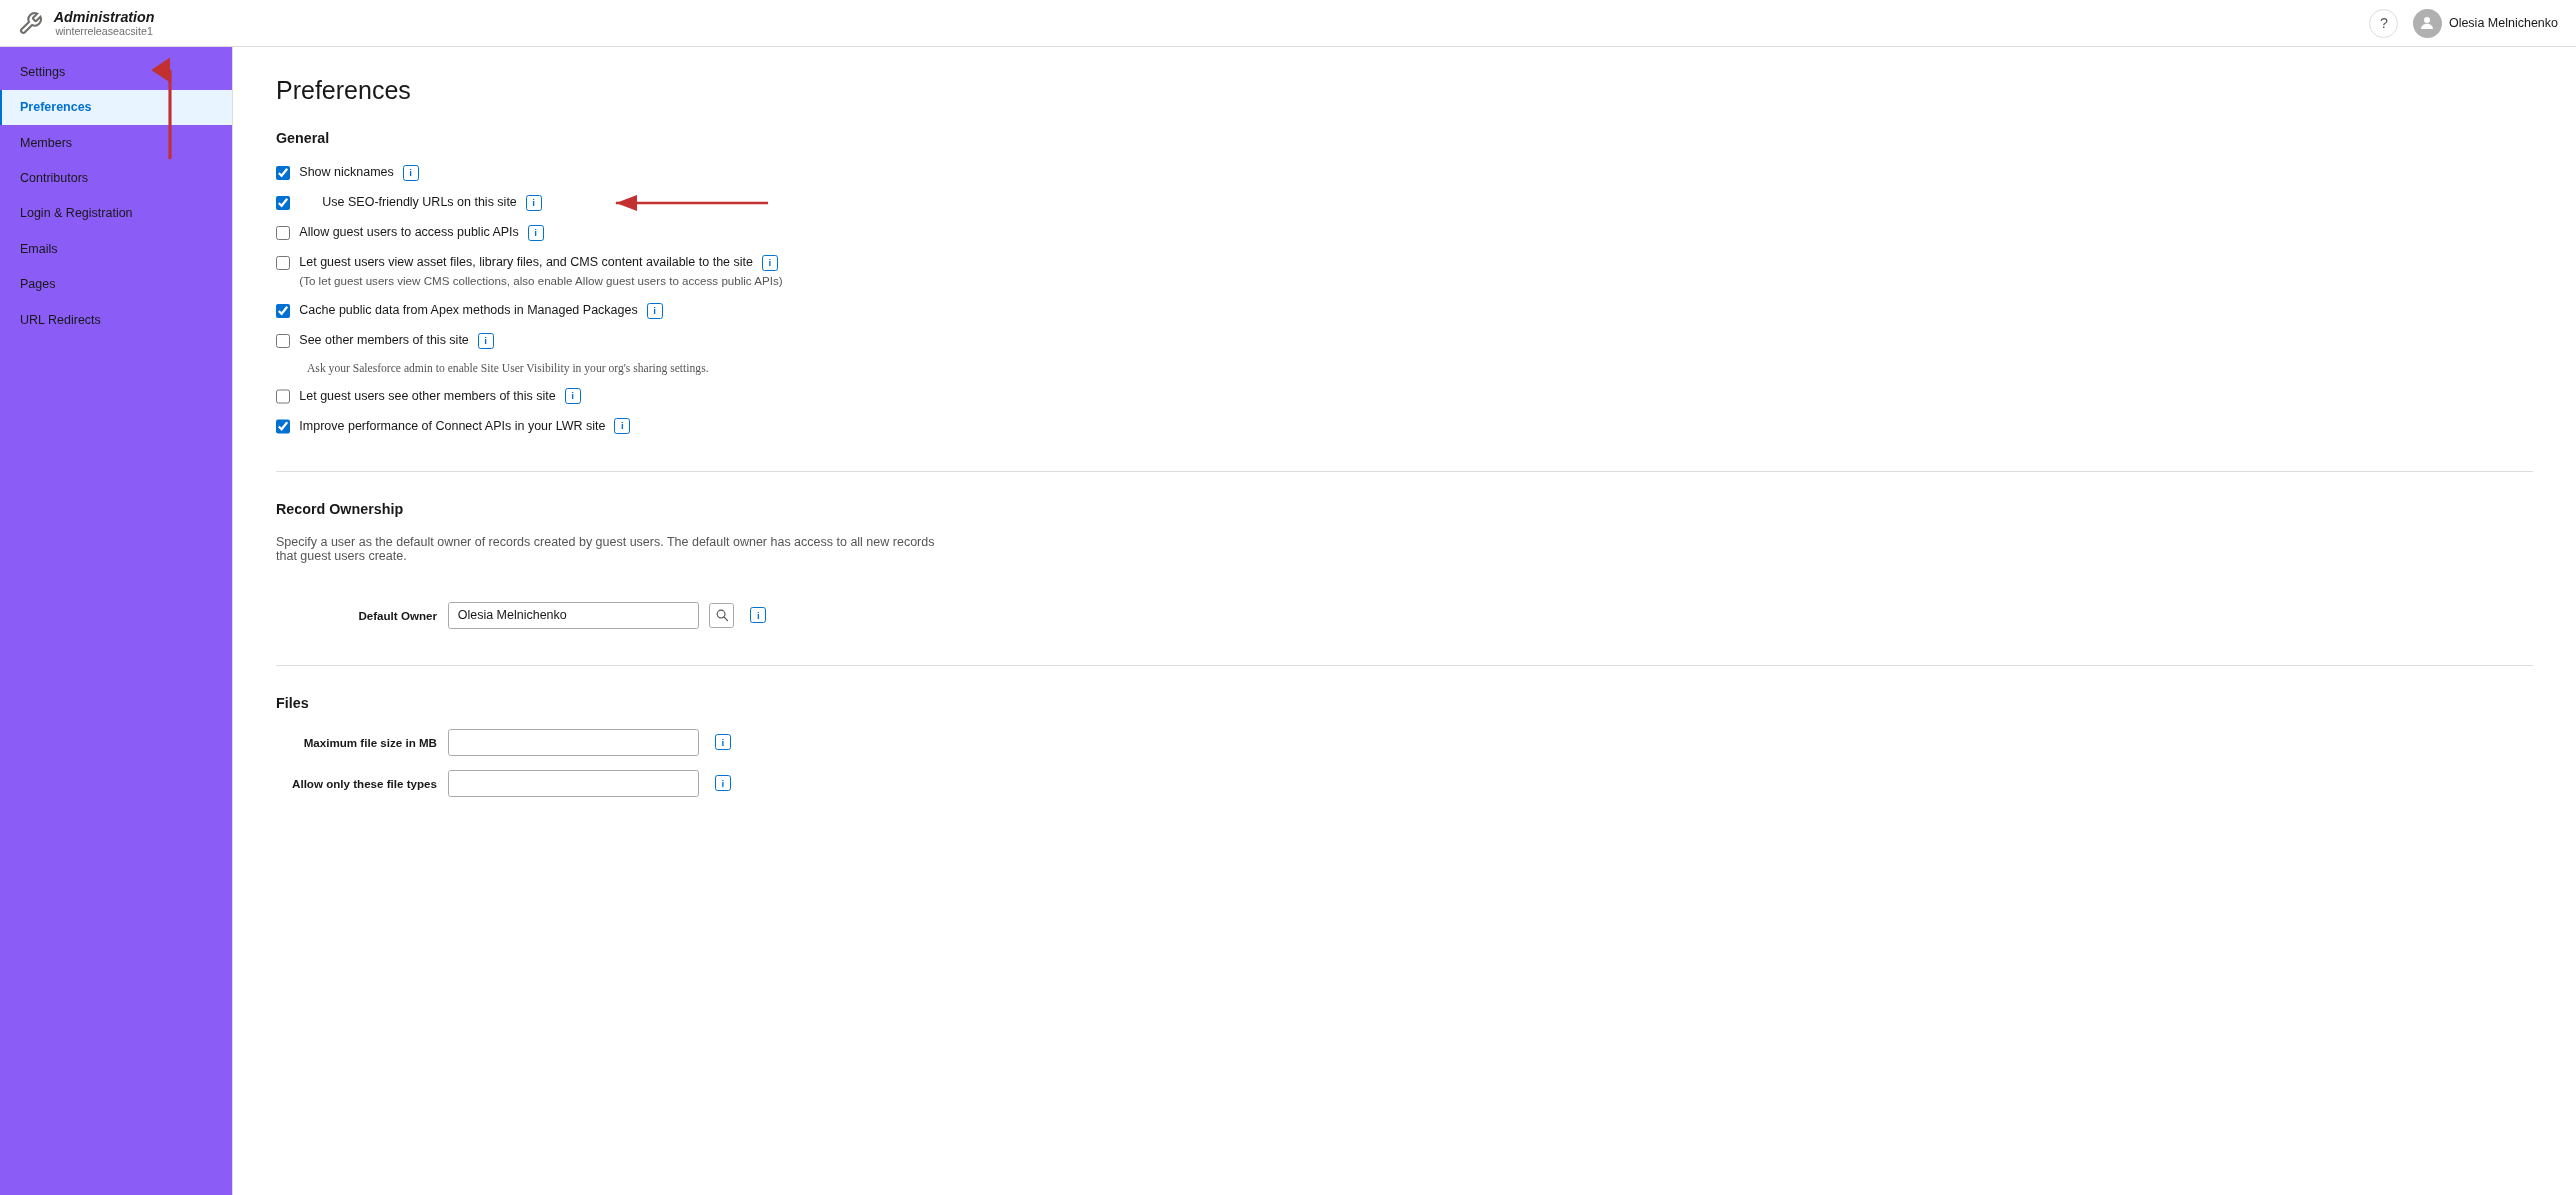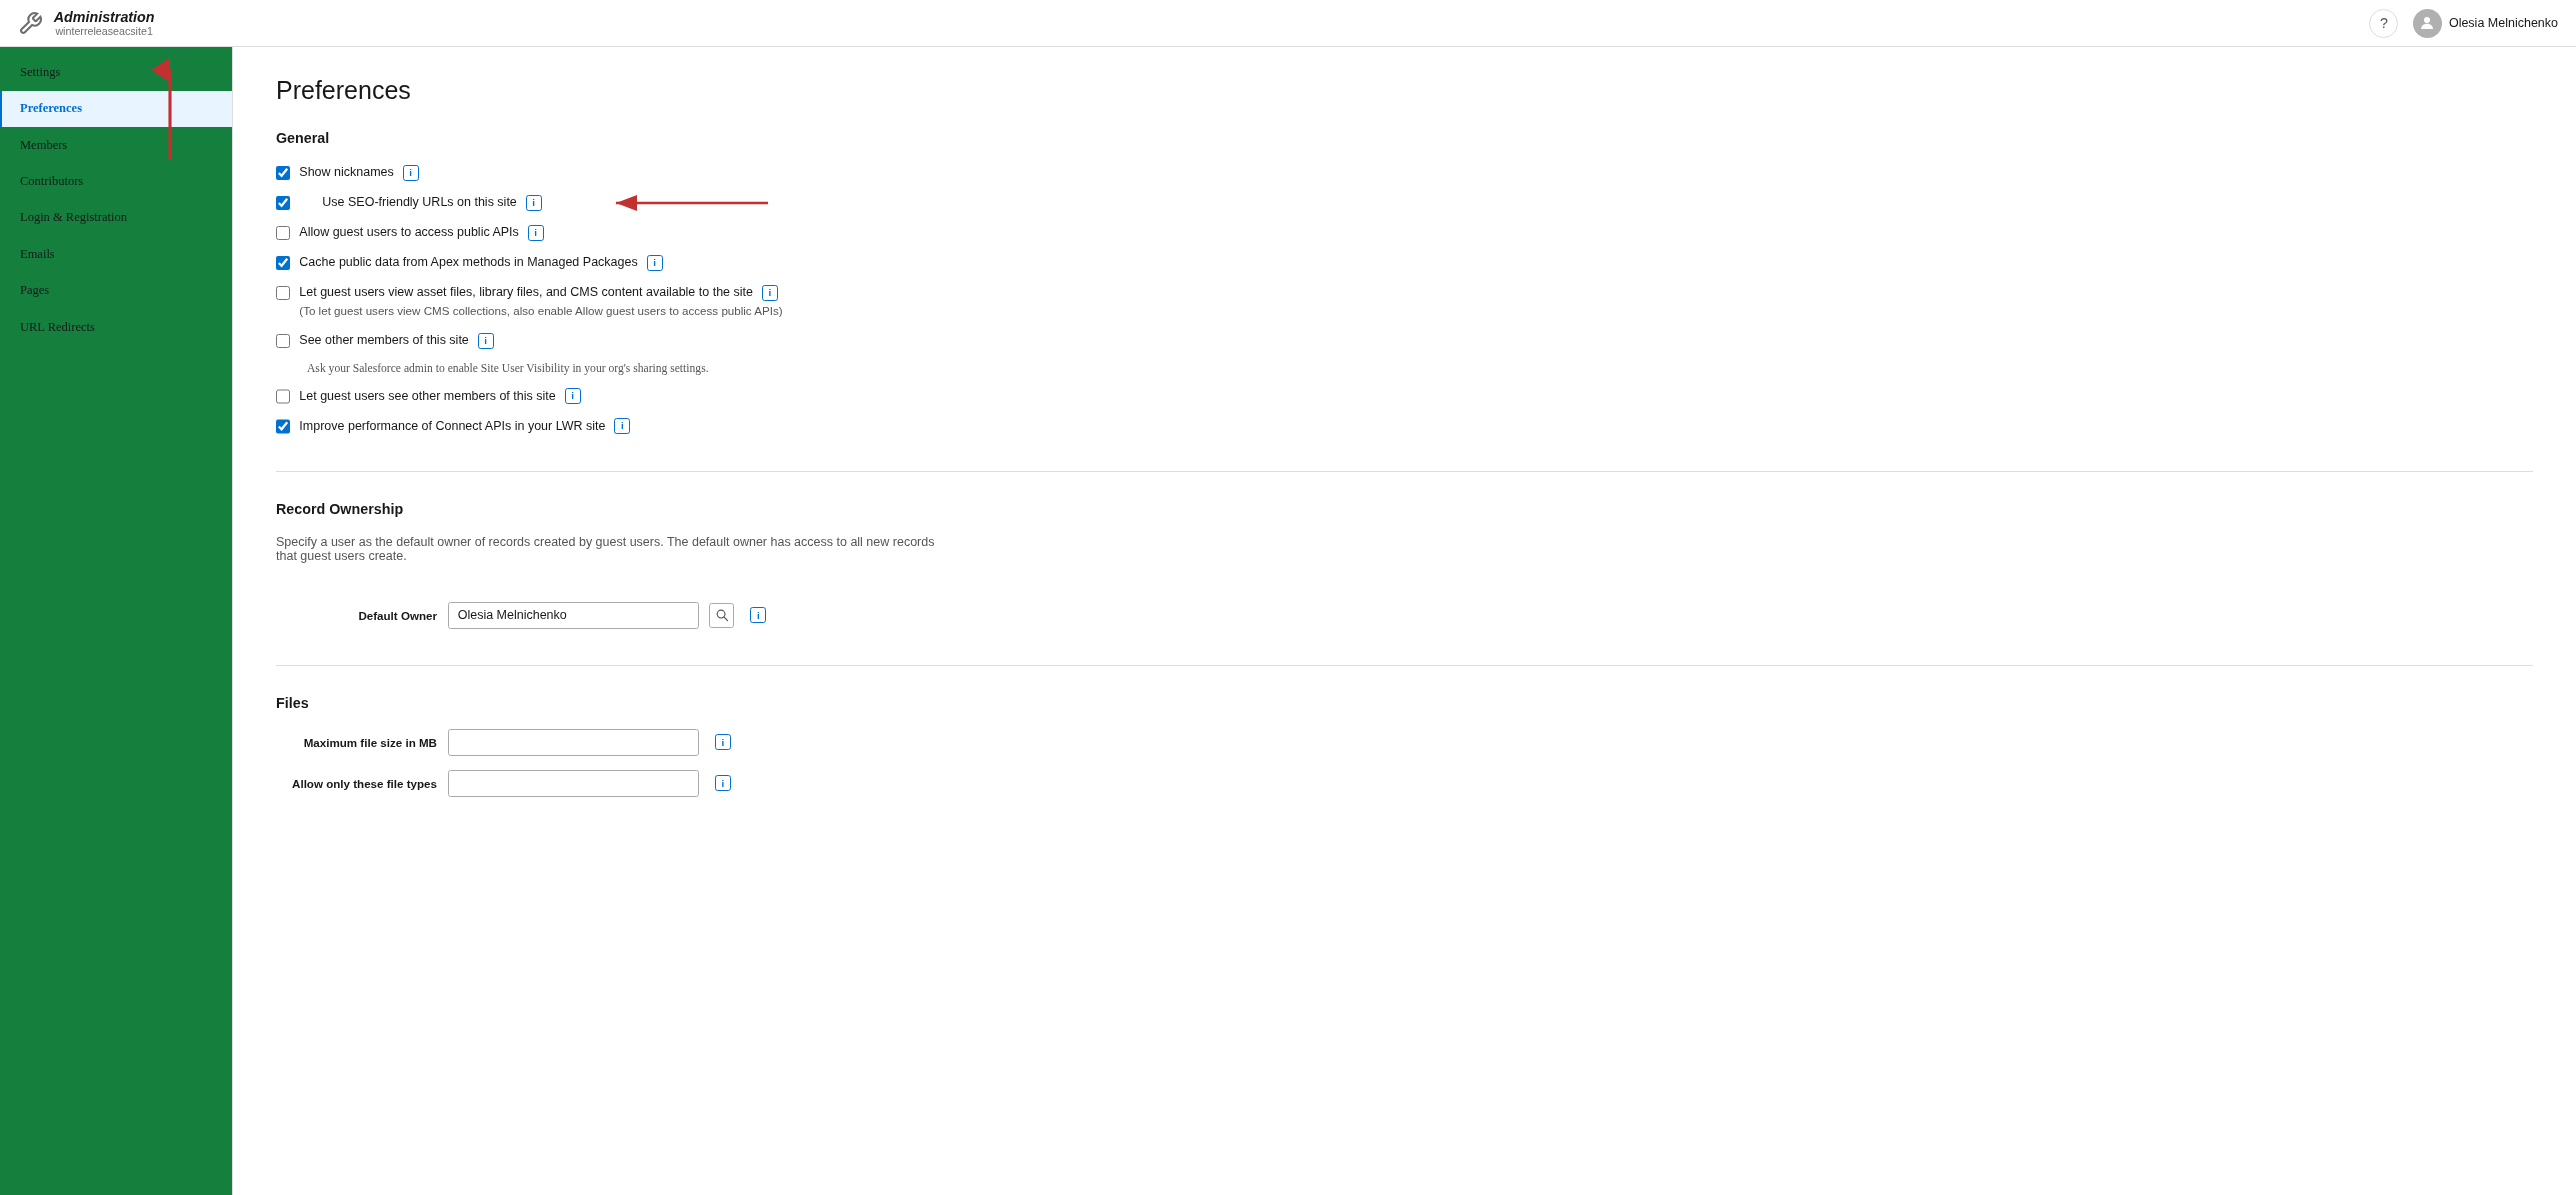--- a/index.html
+++ b/index.html
@@ -30,22 +30,22 @@
       width: 29px; height: 29px; border-radius: 50%; background: #b0b0b0;
       display: flex; align-items: center; justify-content: center;
       color: #fff; font-size: 12.5px; font-weight: bold;
     }
 
     
     .layout { display: flex; flex: 1; overflow: hidden; }
 
     
     .sidebar {
-      width: 233px; border-right: 0.9px solid #ddd; background: #15803d;
-      flex-shrink: 0; overflow-y: auto; padding-top: 7.2px; font-family: Liberation Serif, serif;
+      width: 233px; border-right: 0.9px solid #ddd; background: #8b5cf6;
+      flex-shrink: 0; overflow-y: auto; padding-top: 7.2px;
     }
     .sidebar-item {
       display: flex; align-items: center; padding: 10.7px 18px;
       cursor: pointer; font-size: 12.5px; color: #181818;
       border-left: 2.7px solid transparent;
     }
     .sidebar-item.active {
       background: #e8f4ff; border-left: 2.7px solid #0070d2;
       font-weight: 600; color: #0070d2;
     }
@@ -187,33 +187,33 @@
 
       <div class="checkbox-row">
         <input type="checkbox" id="guest-api" style="">
         <label for="guest-api" class="checkbox-label">
           Allow guest users to access public APIs
           <span class="info-icon">i</span>
         </label>
       </div>
 
       <div class="checkbox-row">
+        <input type="checkbox" id="guest-assets" style="">
+        <label for="guest-assets" class="checkbox-label">
+          Let guest users view asset files, library files, and CMS content available to the site
+          <span class="info-icon">i</span>
+          <span class="checkbox-sublabel">(To let guest users view CMS collections, also enable Allow guest users to access public APIs)</span>
+        </label>
+      </div>
+
+      <div class="checkbox-row">
         <input type="checkbox" id="cache-apex" checked="" style="">
         <label for="cache-apex" class="checkbox-label">
           Cache public data from Apex methods in Managed Packages
           <span class="info-icon">i</span>
-        </label>
-      </div>
-
-      <div class="checkbox-row">
-        <input type="checkbox" id="guest-assets" style="">
-        <label for="guest-assets" class="checkbox-label">
-          Let guest users view asset files, library files, and CMS content available to the site
-          <span class="info-icon">i</span>
-          <span class="checkbox-sublabel">(To let guest users view CMS collections, also enable Allow guest users to access public APIs)</span>
         </label>
       </div>
 
       <div class="checkbox-row">
         <input type="checkbox" id="see-members" style="">
         <label for="see-members" class="checkbox-label">
           See other members of this site
           <span class="info-icon">i</span>
         </label>
       </div>

